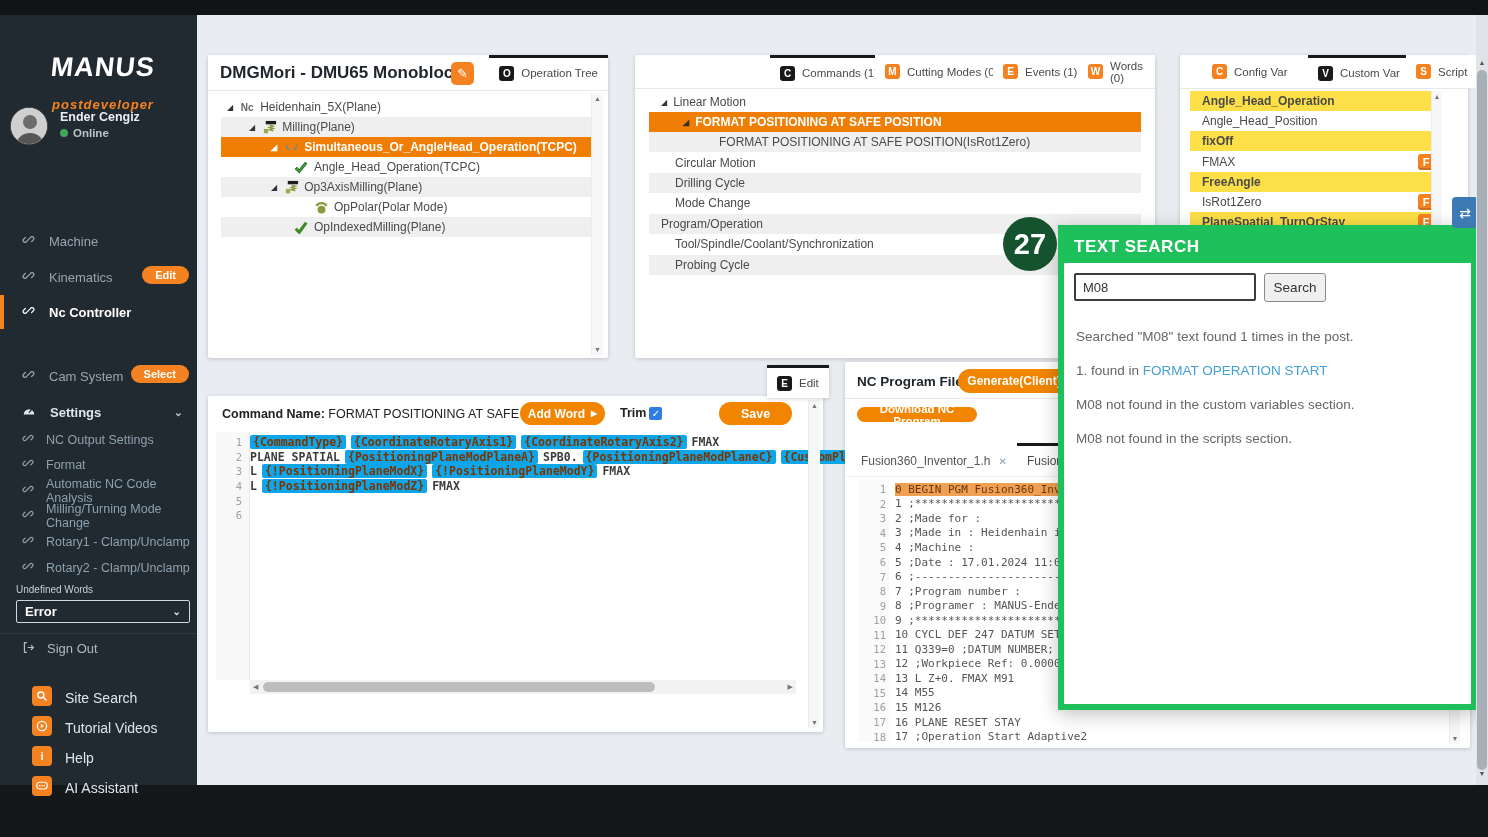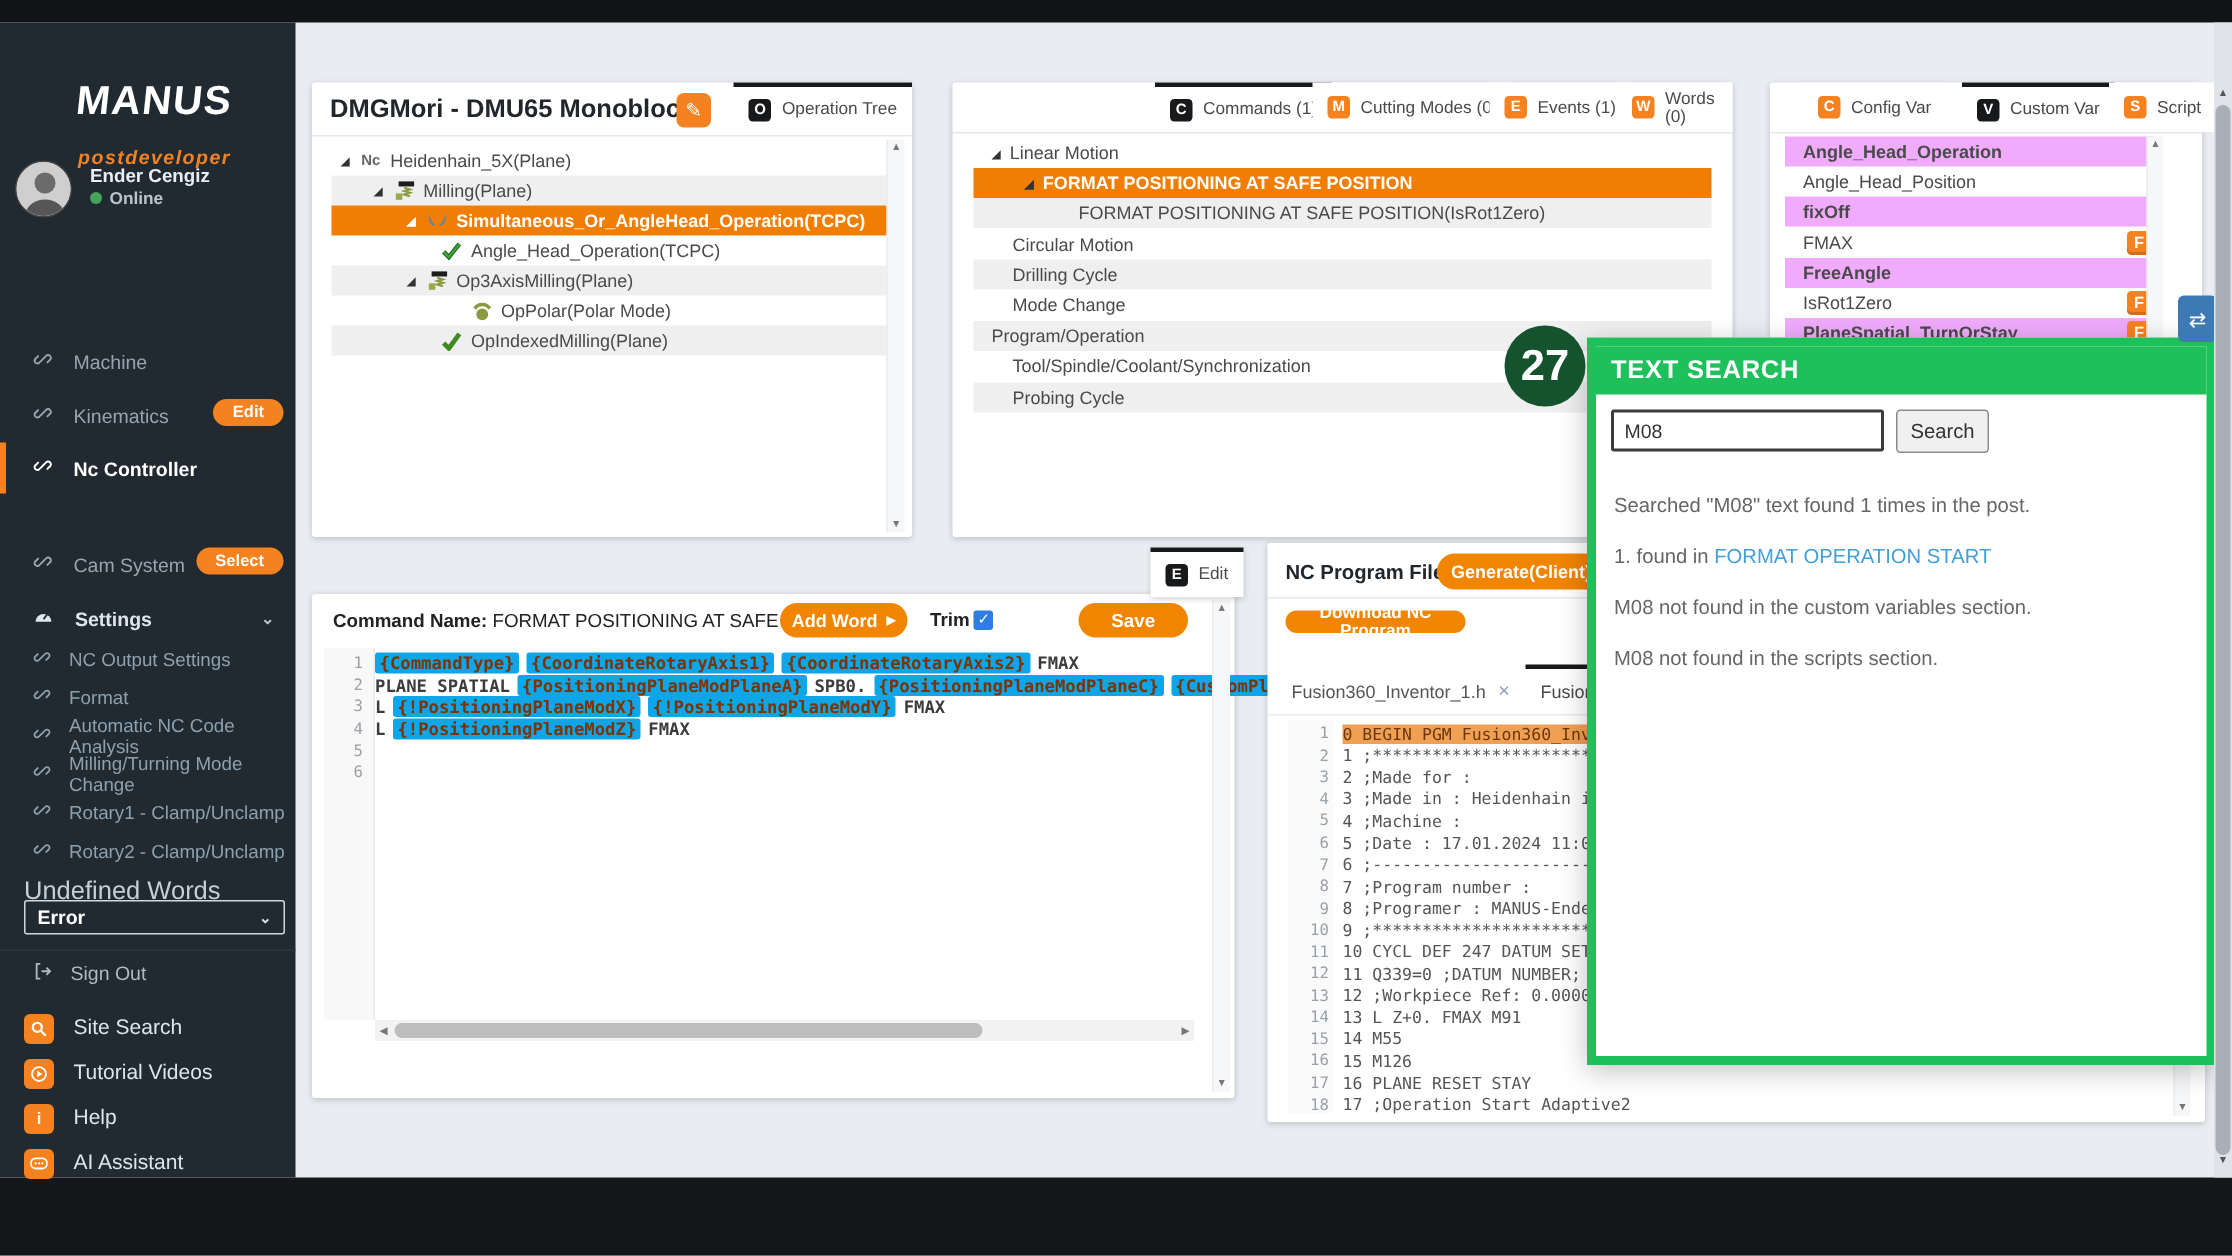--- a/index.html
+++ b/index.html
@@ -23,26 +23,26 @@
   .sbitem{position:absolute;left:0;width:197px;height:34px;display:flex;align-items:center;padding-left:22px;gap:14px;cursor:pointer}
   .sbitem .lbl{font-size:13px}
   .sbitem.active{color:#fff;font-weight:bold}
   .activebar{position:absolute;left:0;top:0;width:4px;height:34px;background:#f58220}
   .subrow{position:absolute;left:0;width:197px;height:30px;background:#333d47;color:#ccd6de;display:flex;align-items:center;padding-left:48px;font-size:13.5px;cursor:pointer}
   .badge{position:absolute;right:8px;background:#f58220;color:#fff;font-size:11px;font-weight:bold;
          border-radius:11px;padding:3px 13px;cursor:pointer}
   .chev{position:absolute;right:14px;color:#b6c2cc;font-size:11px}
   .subitem{position:absolute;left:0;width:197px;height:25px;display:flex;align-items:center;padding-left:22px;gap:12px;
            color:#8da0ae;font-size:12.5px;cursor:pointer}
-  .uwlabel{position:absolute;left:16px;color:#c3cfd9;font-size:17px}
+  .uwlabel{position:absolute;left:16px;color:#c3cfd9;font-size:10px}
   .uwselect{position:absolute;left:16px;width:174px;height:23px;border:1px solid #cfd8e0;border-radius:2px;
             display:flex;align-items:center;padding:0 8px;color:#fff;font-weight:bold;font-size:13px;cursor:pointer;background:#212931}
   .uwselect .chv{margin-left:auto;font-size:10px;color:#dfe7ee}
   .sepline{position:absolute;left:0;width:197px;height:1px;background:#2d3741}
-  .footitem{position:absolute;left:0;width:197px;height:30px;display:flex;align-items:flex-start;padding-left:16px;gap:13px;
+  .footitem{position:absolute;left:0;width:197px;height:30px;display:flex;align-items:flex-end;padding-left:32px;gap:13px;
             color:#dde5eb;font-size:14px;cursor:pointer}
   .fico{width:20px;height:20px;border-radius:4px;background:#f58220;color:#fff;display:flex;align-items:center;
         justify-content:center;font-weight:bold;font-size:11px;flex:0 0 auto}
   
   .panel{position:absolute;background:#fff;box-shadow:0 1px 4px rgba(0,0,0,.18);border-radius:2px}
   .ptab{position:absolute;display:flex;align-items:center;gap:7px;font-size:11.5px;color:#4a4a4a;
         padding:0 10px;height:33px;background:#fff;cursor:pointer}
   .ptab.active{border-top:3px solid #17191b}
   .tico{width:15px;height:15px;border-radius:3px;color:#fff;font-size:10px;font-weight:bold;
         display:inline-flex;align-items:center;justify-content:center;flex:0 0 auto}
@@ -54,21 +54,21 @@
   .trow.alt{background:#efefef}
   .trow.sel{background:#f07e04;color:#fff;font-weight:bold;left:13px;width:372px}
   .caret{font-size:8px;color:#333;margin-right:6px}
   .trow.sel .caret{color:#fff}
   .ticon{width:16px;height:16px;margin-right:5px;display:inline-flex;align-items:center;justify-content:center;flex:0 0 auto}
   .crow{position:absolute;left:14px;width:492px;height:20px;display:flex;align-items:center;font-size:12px;color:#4a4a4a;cursor:pointer}
   .crow.alt{background:#efefef}
   .crow.sel{background:#f07e04;color:#fff;font-weight:bold}
   .vrow{position:absolute;left:10px;width:247px;height:20px;display:flex;align-items:center;font-size:12px;color:#4a4a4a;
         padding-left:12px;cursor:pointer}
-  .vrow.alt{background:#f0abfc}
+  .vrow.alt{background:#fde047}
   .fbadge{margin-left:auto;margin-right:3px;width:16px;height:16px;border-radius:3px;background:#f58220;
           color:#fff;font-weight:bold;font-size:11px;display:flex;align-items:center;justify-content:center;
           box-shadow:inset 0 -2px 0 rgba(0,0,0,.15)}
   
   .sbv{position:absolute;background:#f6f7f8;border-left:1px solid #ececec}
   .arr{position:absolute;font-size:7px;color:#777;width:100%;text-align:center;cursor:pointer}
   
   .mono{font-family:"DejaVu Sans Mono", monospace}
   .eline{display:flex;height:14.6px;align-items:center}
   .lnum{width:34px;text-align:right;padding-right:8px;color:#9aa1a8;font-size:10.5px;flex:0 0 auto}

